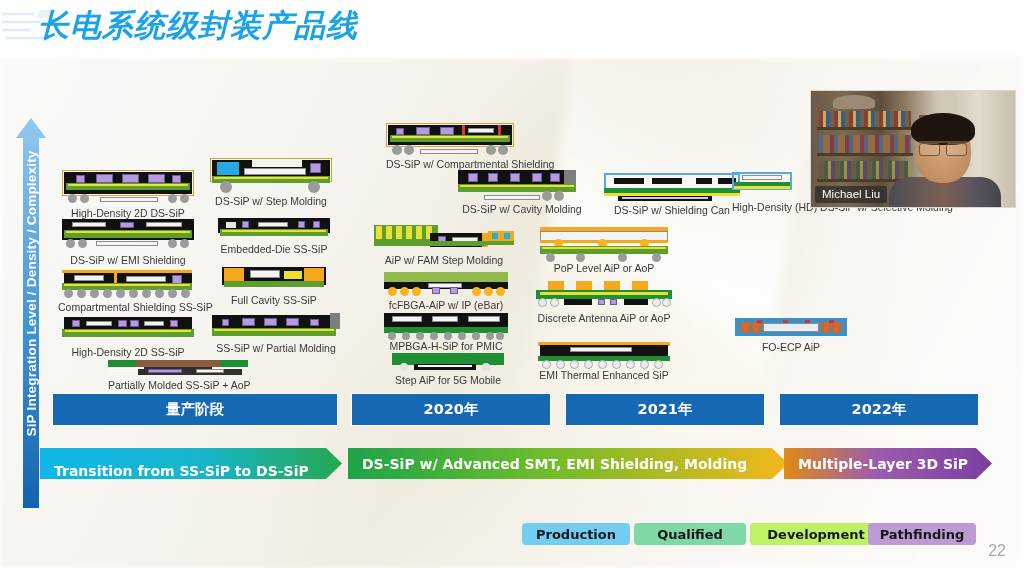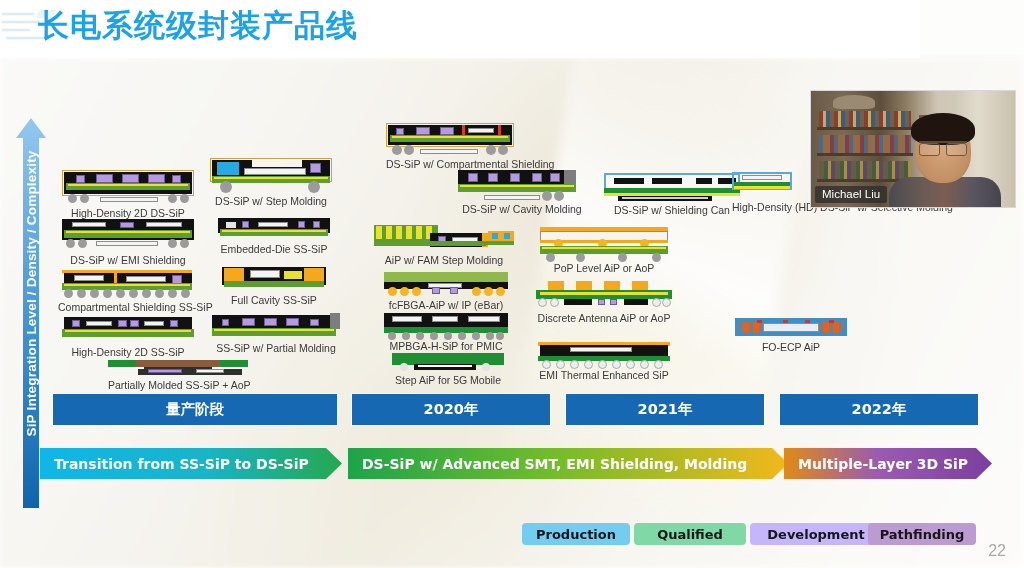--- a/index.html
+++ b/index.html
@@ -37,20 +37,21 @@
   }
   .bg-white-wash {
     position: absolute; left: 0; top: 58px; width: 1024px; height: 510px;
     background: rgba(255,255,255,0.42);
   }
 
   
   .header-band {
     position: absolute; left: 0; top: 0; width: 920px; height: 58px;
     background: #ffffff;
+    font-style: italic;
   }
   .header-deco {
     position: absolute; left: 0; top: 4px; width: 60px; height: 46px;
     opacity: .5;
   }
   .title {
     position: absolute; left: 38px; top: 5px;
     font-size: 31px; font-weight: bold;
     color: #1ba3ea;
     letter-spacing: 1px;
@@ -125,21 +126,21 @@
   
   .chev {
     position: absolute; height: 31px;
     display: flex; align-items: center;
     color: #ffffff; font-weight: bold; font-size: 14px;
     font-family: "DejaVu Sans", "Liberation Sans", sans-serif;
     clip-path: polygon(0 0, calc(100% - 16px) 0, 100% 50%, calc(100% - 16px) 100%, 0 100%);
     padding-left: 14px;
     white-space: nowrap;
   }
-  .chev.c1 { background: linear-gradient(90deg,#0fb6e8 0%, #18b4c9 55%, #25a84f 100%); }
+  .chev.c1 { background: linear-gradient(90deg,#0fb6e8 0%, #18b4c9 55%, #25a84f 100%); align-items: flex-end; }
   .chev.c2 { background: linear-gradient(90deg,#1da44a 0%, #6fbc2b 45%, #f2b81c 100%); }
   .chev.c3 { background: linear-gradient(90deg,#e08a17 0%, #9b5bb0 45%, #7b3f9e 100%); }
 
   
   .legend-item {
     position: absolute; height: 22px;
     border-radius: 4px;
     display: flex; align-items: center; justify-content: center;
     font-size: 13px; font-weight: bold; color: #17171a;
     font-family: "DejaVu Sans", "Liberation Sans", sans-serif;
@@ -618,21 +619,21 @@
   <div class="chev c3" style="left:784px;top:448px;width:208px">
     <span>Multiple-Layer 3D SiP</span>
   </div>
 
   <div class="legend-item" style="left:522px;top:523px;width:108px;background:#72cdf0">
     <span>Production</span>
   </div>
   <div class="legend-item" style="left:634px;top:523px;width:112px;background:#80d8a6">
     <span>Qualified</span>
   </div>
-  <div class="legend-item" style="left:750px;top:523px;width:132px;background:#c4b5fd">
+  <div class="legend-item" style="left:750px;top:523px;width:132px;background:#bef264">
     <span>Development</span>
   </div>
   <div class="legend-item" style="left:868px;top:523px;width:108px;background:#bb9bd2">
     <span>Pathfinding</span>
   </div>
 
   <div class="video-tile">
     <div class="vt-room"></div>
     <div class="vt-door"></div>
     <div class="vt-shelf" style="left:6px;top:36px;width:96px;height:3px"></div>

